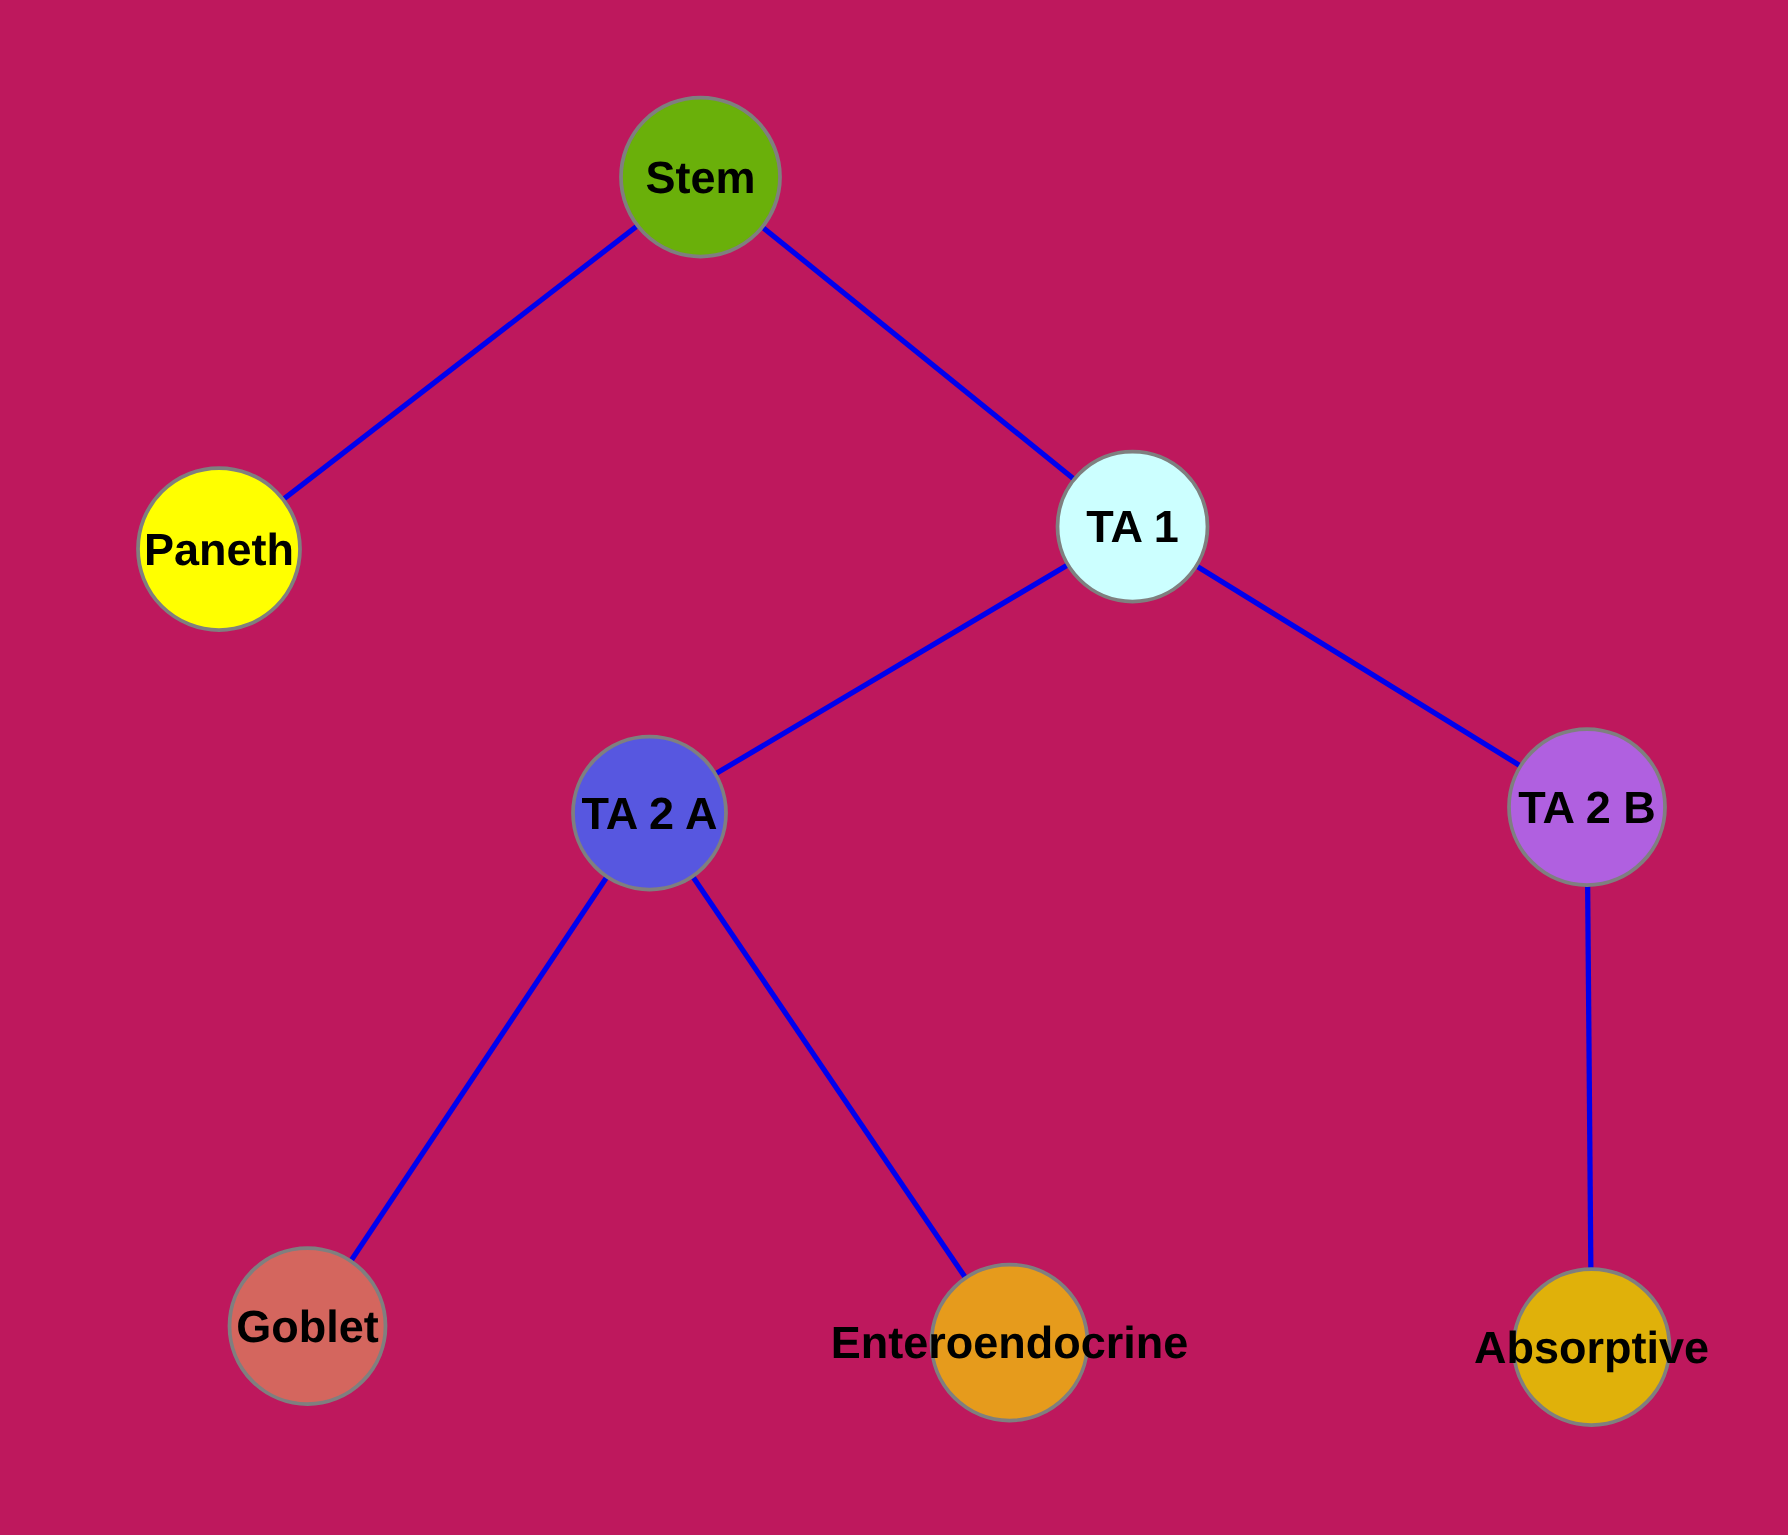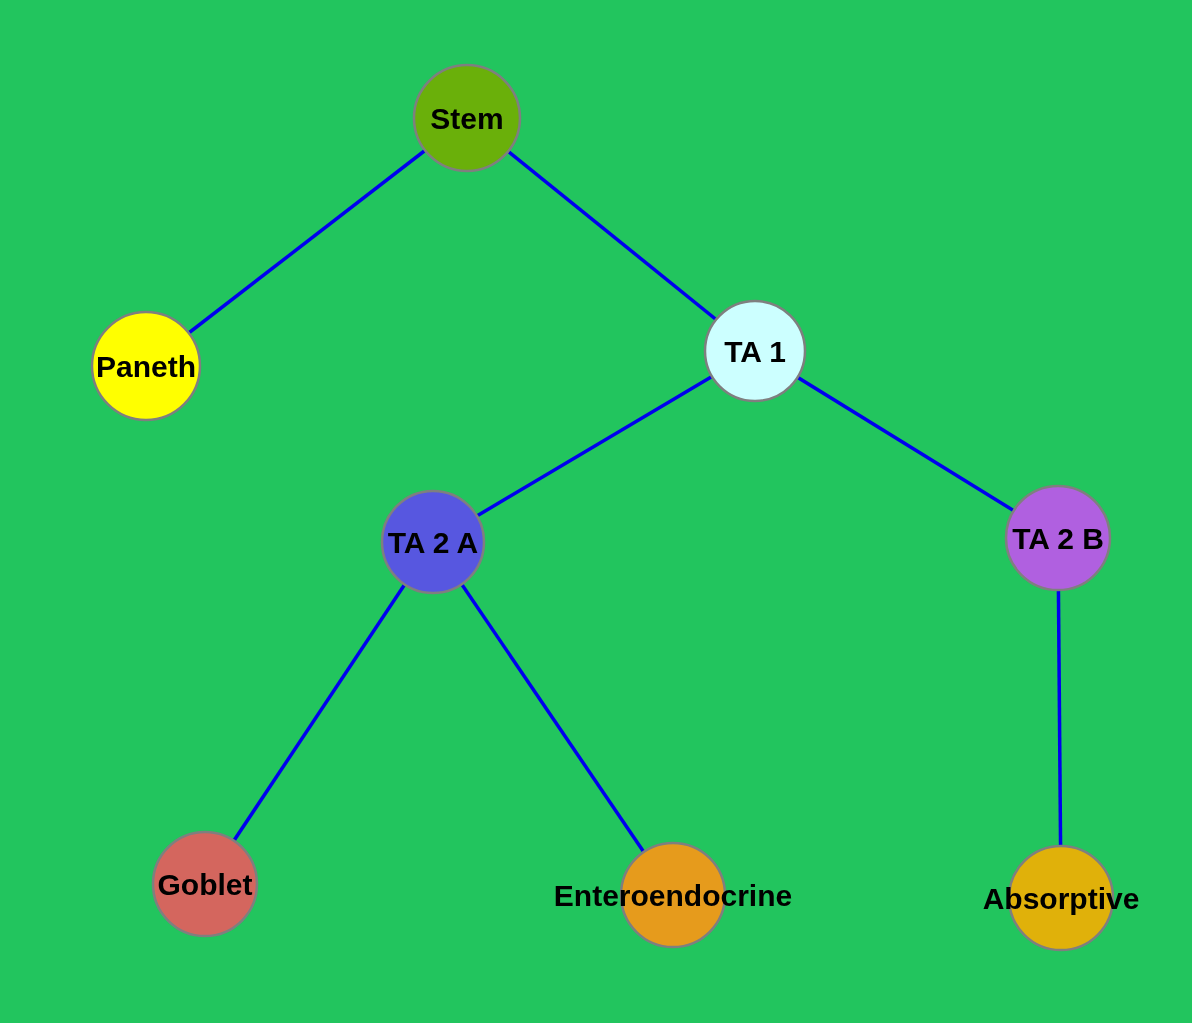--- a/index.html
+++ b/index.html
@@ -29,21 +29,21 @@
     fill: #000000;
     pointer-events: none;
   }
   .graph-edge {
     fill: none;
   }
 </style>
 </head>
 <body>
 
-<div class="canvas" style="background: #22c55e;">
+<div class="canvas" style="background: #be185d;">
   <svg id="graph-svg" viewBox="0 0 1192 1023">
     <g id="edges-layer">
         <line x1="467" y1="118" x2="146" y2="366" stroke="#0000ee" stroke-width="3.5" class="graph-edge"></line>
         <line x1="467" y1="118" x2="755" y2="351" stroke="#0000ee" stroke-width="3.5" class="graph-edge"></line>
         <line x1="755" y1="351" x2="433" y2="542" stroke="#0000ee" stroke-width="3.5" class="graph-edge"></line>
         <line x1="755" y1="351" x2="1058" y2="538" stroke="#0000ee" stroke-width="3.5" class="graph-edge"></line>
         <line x1="433" y1="542" x2="205" y2="884" stroke="#0000ee" stroke-width="3.5" class="graph-edge"></line>
         <line x1="433" y1="542" x2="673" y2="895" stroke="#0000ee" stroke-width="3.5" class="graph-edge"></line>
         <line x1="1058" y1="538" x2="1061" y2="898" stroke="#0000ee" stroke-width="3.5" class="graph-edge"></line>
       </g>

